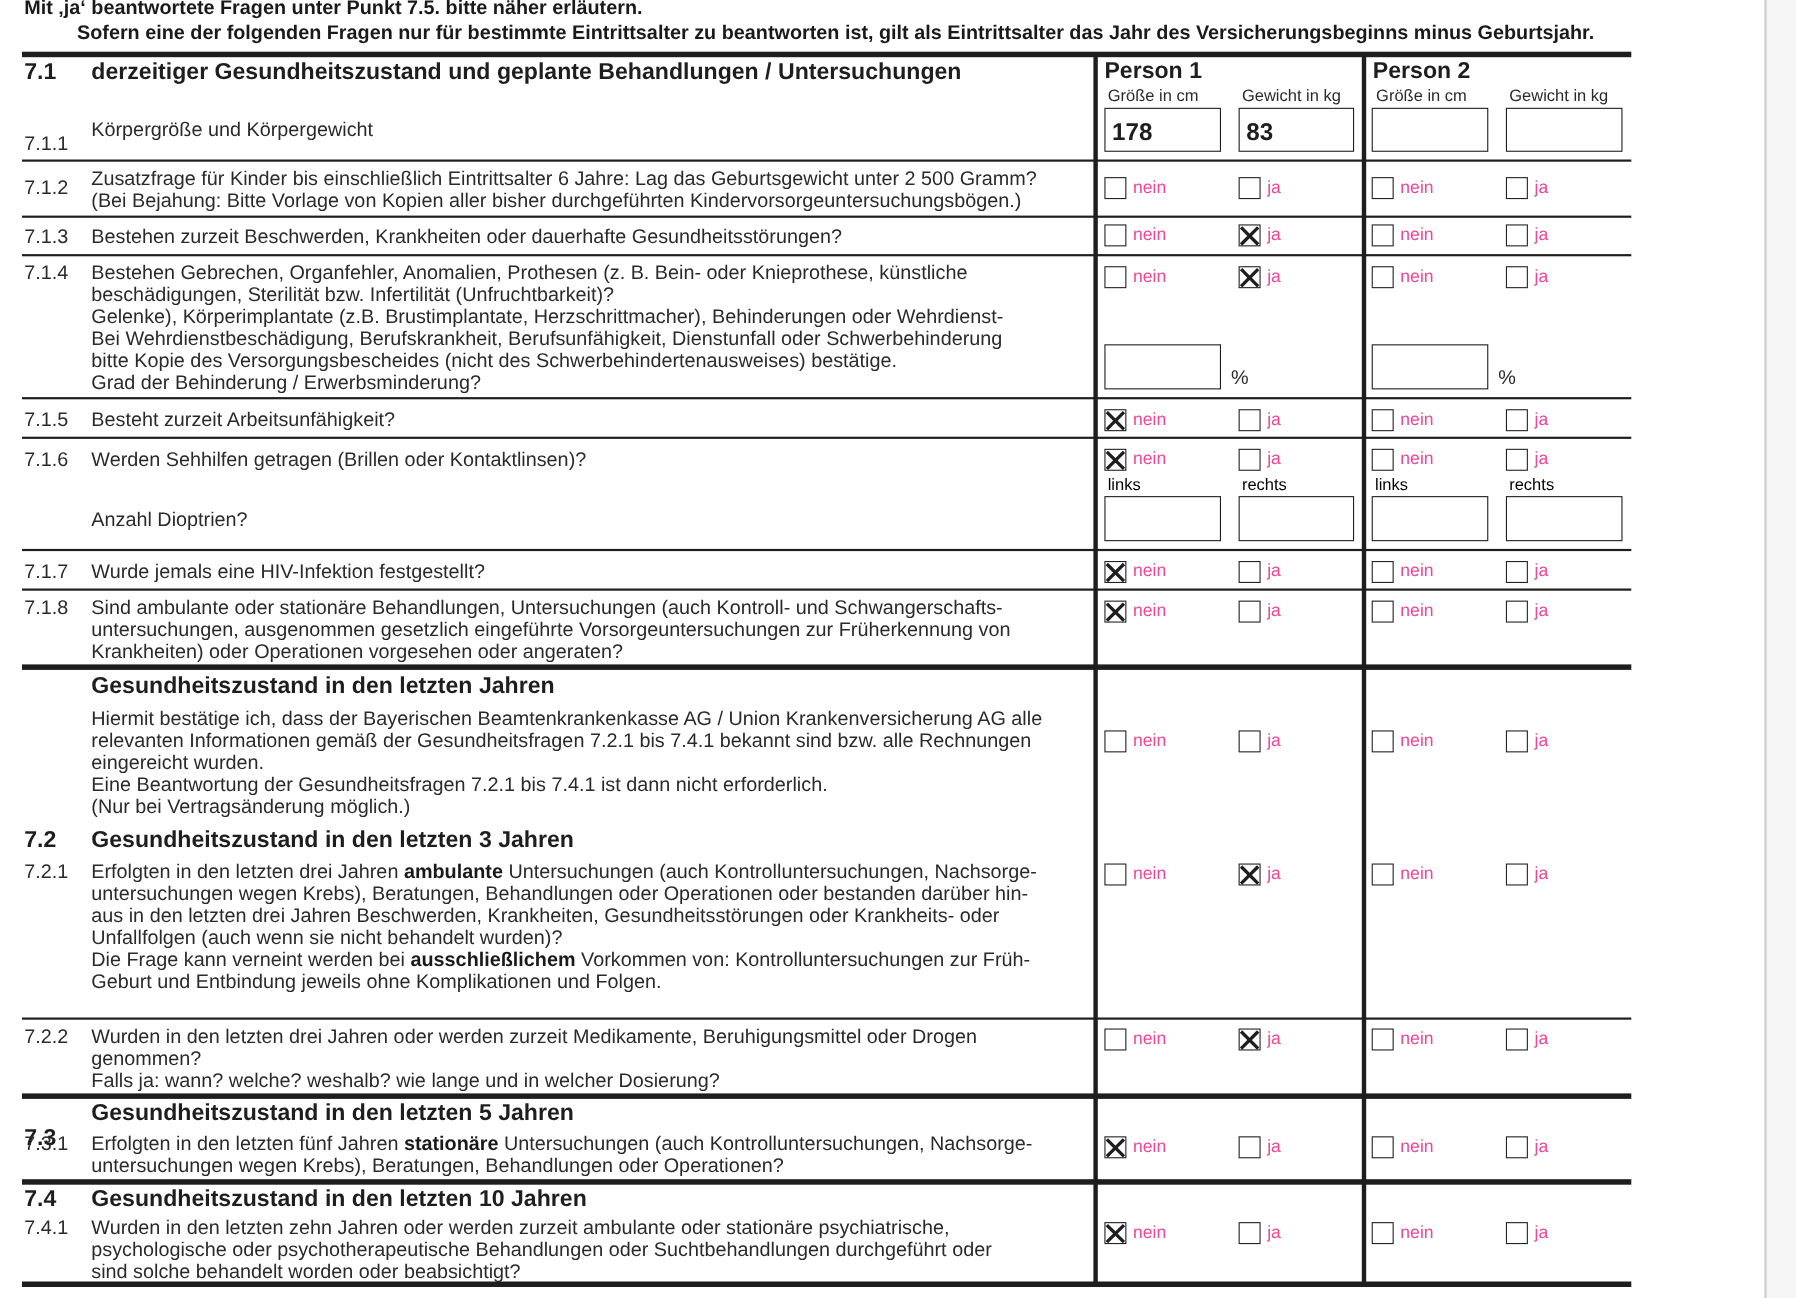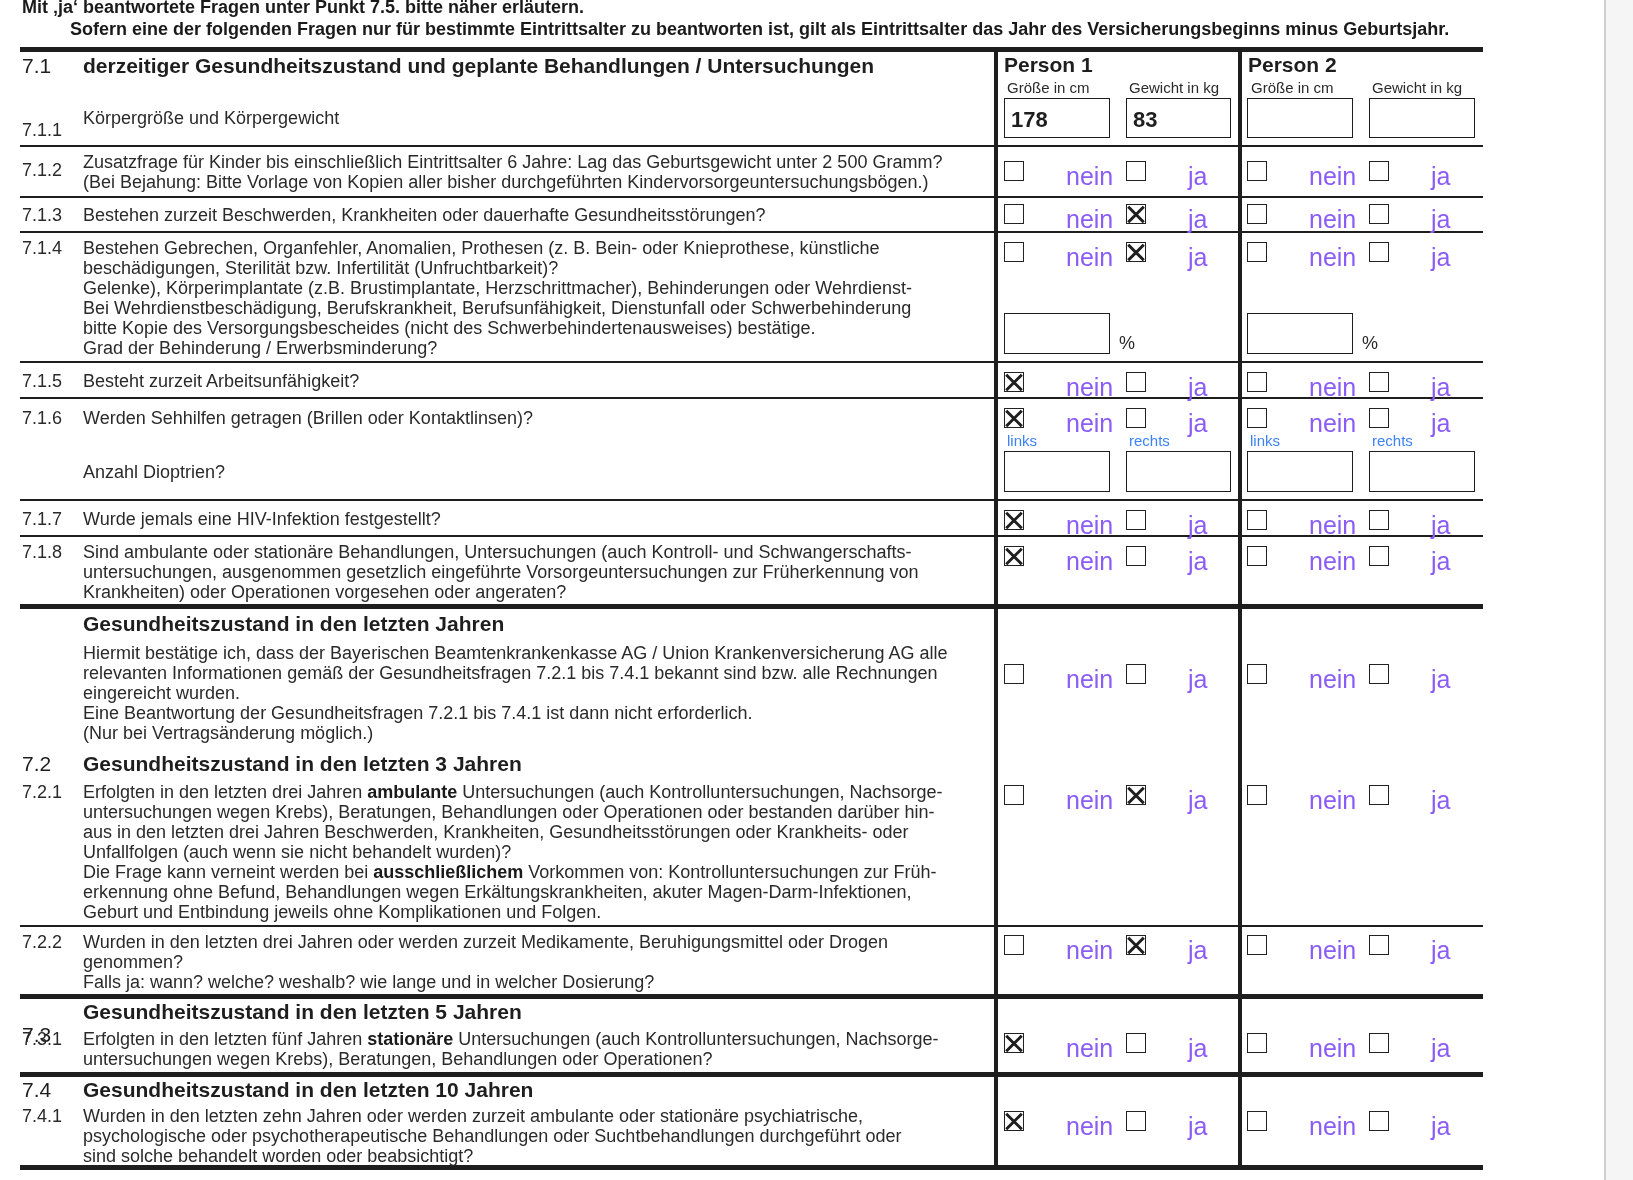--- a/index.html
+++ b/index.html
@@ -14,37 +14,37 @@
   .intro { position: absolute; left: 22px; font-weight: bold; font-size: 18px; white-space: nowrap; color: #1a1a1a; }
   .intro.l1 { top: -3px; }
   .intro.l2 { top: 19px; margin-left: 48px; }
 
   .hr { position: absolute; left: 20px; width: 1463px; background: #1e1e1e; }
   .hr.thick { height: 5px; }
   .hr.thin { height: 2px; }
   .vr { position: absolute; width: 4px; background: #1e1e1e; }
 
   .num { position: absolute; left: 22px; font-size: 18px; color: #2a2a2a; }
-  .secnum { position: absolute; left: 22px; font-size: 21px; font-weight: normal; }
+  .secnum { position: absolute; left: 22px; font-size: 21px; font-weight: bold; }
   .sectitle { position: absolute; left: 83px; font-size: 21px; font-weight: bold; white-space: nowrap; }
   .q { position: absolute; left: 83px; width: 900px; font-size: 18px; line-height: 20px; color: #2a2a2a; }
   .q b { font-weight: bold; color: #1a1a1a; }
 
   .person { position: absolute; font-size: 21px; font-weight: bold; }
   .colhdr { position: absolute; font-size: 15px; color: #2a2a2a; white-space: nowrap; }
   .box { position: absolute; border: 1.5px solid #1e1e1e; box-sizing: border-box; background: #fff; font-size: 22px; font-weight: bold; padding: 8px 0 0 6px; }
   .cb { position: absolute; width: 20px; height: 20px; border: 1.3px solid #222; box-sizing: border-box; background: #fff; }
   .cb.x::before, .cb.x::after {
     content: ""; position: absolute; left: -2px; top: 8px; width: 22px; height: 3px; background: #1e1e1e;
   }
   .cb.x::before { transform: rotate(45deg); }
   .cb.x::after { transform: rotate(-45deg); }
-  .cblabel { position: absolute; font-size: 25px; color: #8b5cf6; margin-left: 36px; }
+  .cblabel { position: absolute; font-size: 16px; color: #ec4899; }
   .pct { position: absolute; font-size: 18px; color: #2a2a2a; }
-  .sub { position: absolute; font-size: 15px; color: #3b82f6; }
+  .sub { position: absolute; font-size: 15px; color: #000000; }
 </style>
 </head>
 <body>
 
 <div class="page">
 
   <div class="intro l1">Mit ‚ja‘ beantwortete Fragen unter Punkt 7.5. bitte näher erläutern.</div>
   <div class="intro l2">Sofern eine der folgenden Fragen nur für bestimmte Eintrittsalter zu beantworten ist, gilt als Eintrittsalter das Jahr des Versicherungsbeginns minus Geburtsjahr.</div>
 
   <div class="hr thick" style="top:47px"></div>
@@ -140,21 +140,20 @@
 
   <div class="secnum" style="top:752px">7.2</div>
   <div class="sectitle" style="top:752px">Gesundheitszustand in den letzten 3 Jahren</div>
   <div class="num" style="top:782px">7.2.1</div>
   <div class="q" style="top:782px">
     <div><span>Erfolgten in den letzten drei Jahren </span><b>ambulante</b><span> Untersuchungen (auch Kontrolluntersuchungen, Nachsorge-</span></div>
     <div>untersuchungen wegen Krebs), Beratungen, Behandlungen oder Operationen oder bestanden darüber hin-</div>
     <div>aus in den letzten drei Jahren Beschwerden, Krankheiten, Gesundheitsstörungen oder Krankheits- oder</div>
     <div>Unfallfolgen (auch wenn sie nicht behandelt wurden)?</div>
     <div><span>Die Frage kann verneint werden bei </span><b>ausschließlichem</b><span> Vorkommen von: Kontrolluntersuchungen zur Früh-</span></div>
-    <div>erkennung ohne Befund, Behandlungen wegen Erkältungskrankheiten, akuter Magen-Darm-Infektionen,</div>
     <div>Geburt und Entbindung jeweils ohne Komplikationen und Folgen.</div>
   </div>
 
   <div class="num" style="top:932px">7.2.2</div>
   <div class="q" style="top:932px">
     <div>Wurden in den letzten drei Jahren oder werden zurzeit Medikamente, Beruhigungsmittel oder Drogen</div>
     <div>genommen?</div>
     <div>Falls ja: wann? welche? weshalb? wie lange und in welcher Dosierung?</div>
   </div>
 

